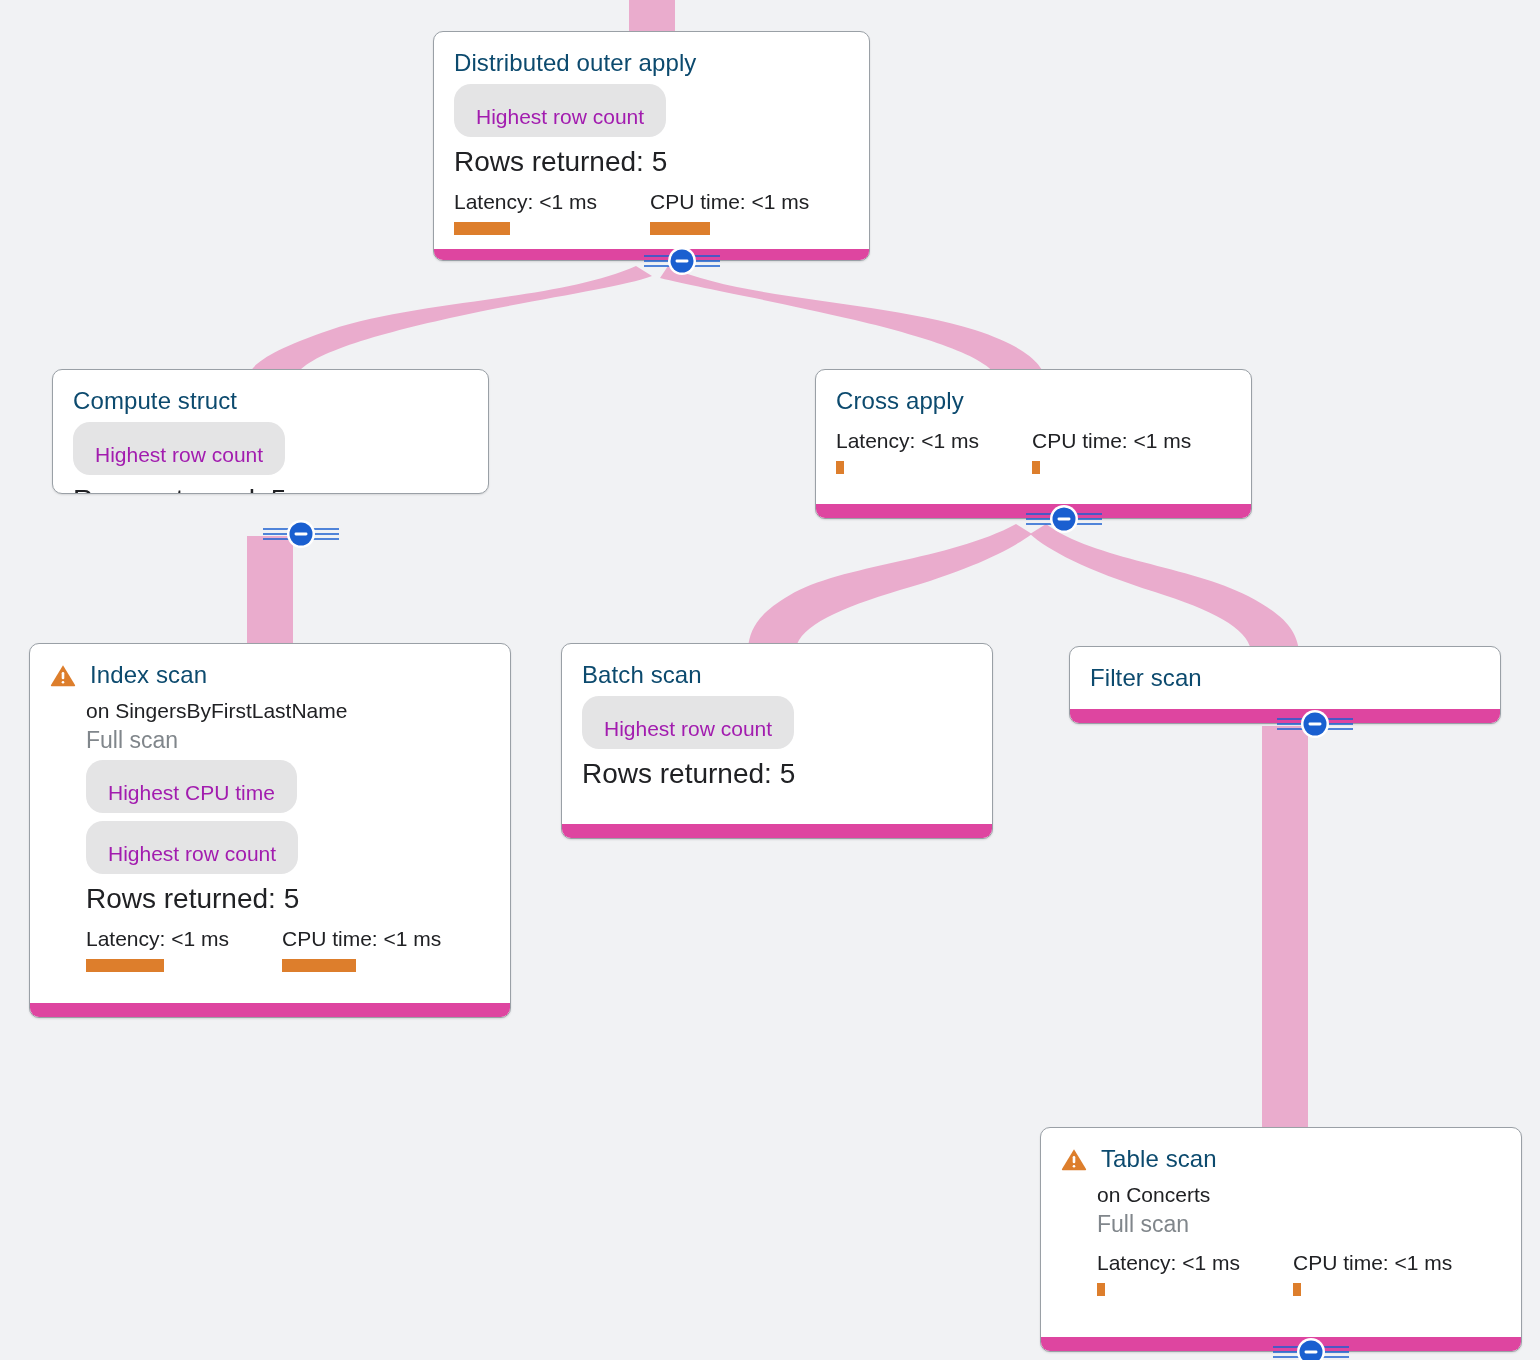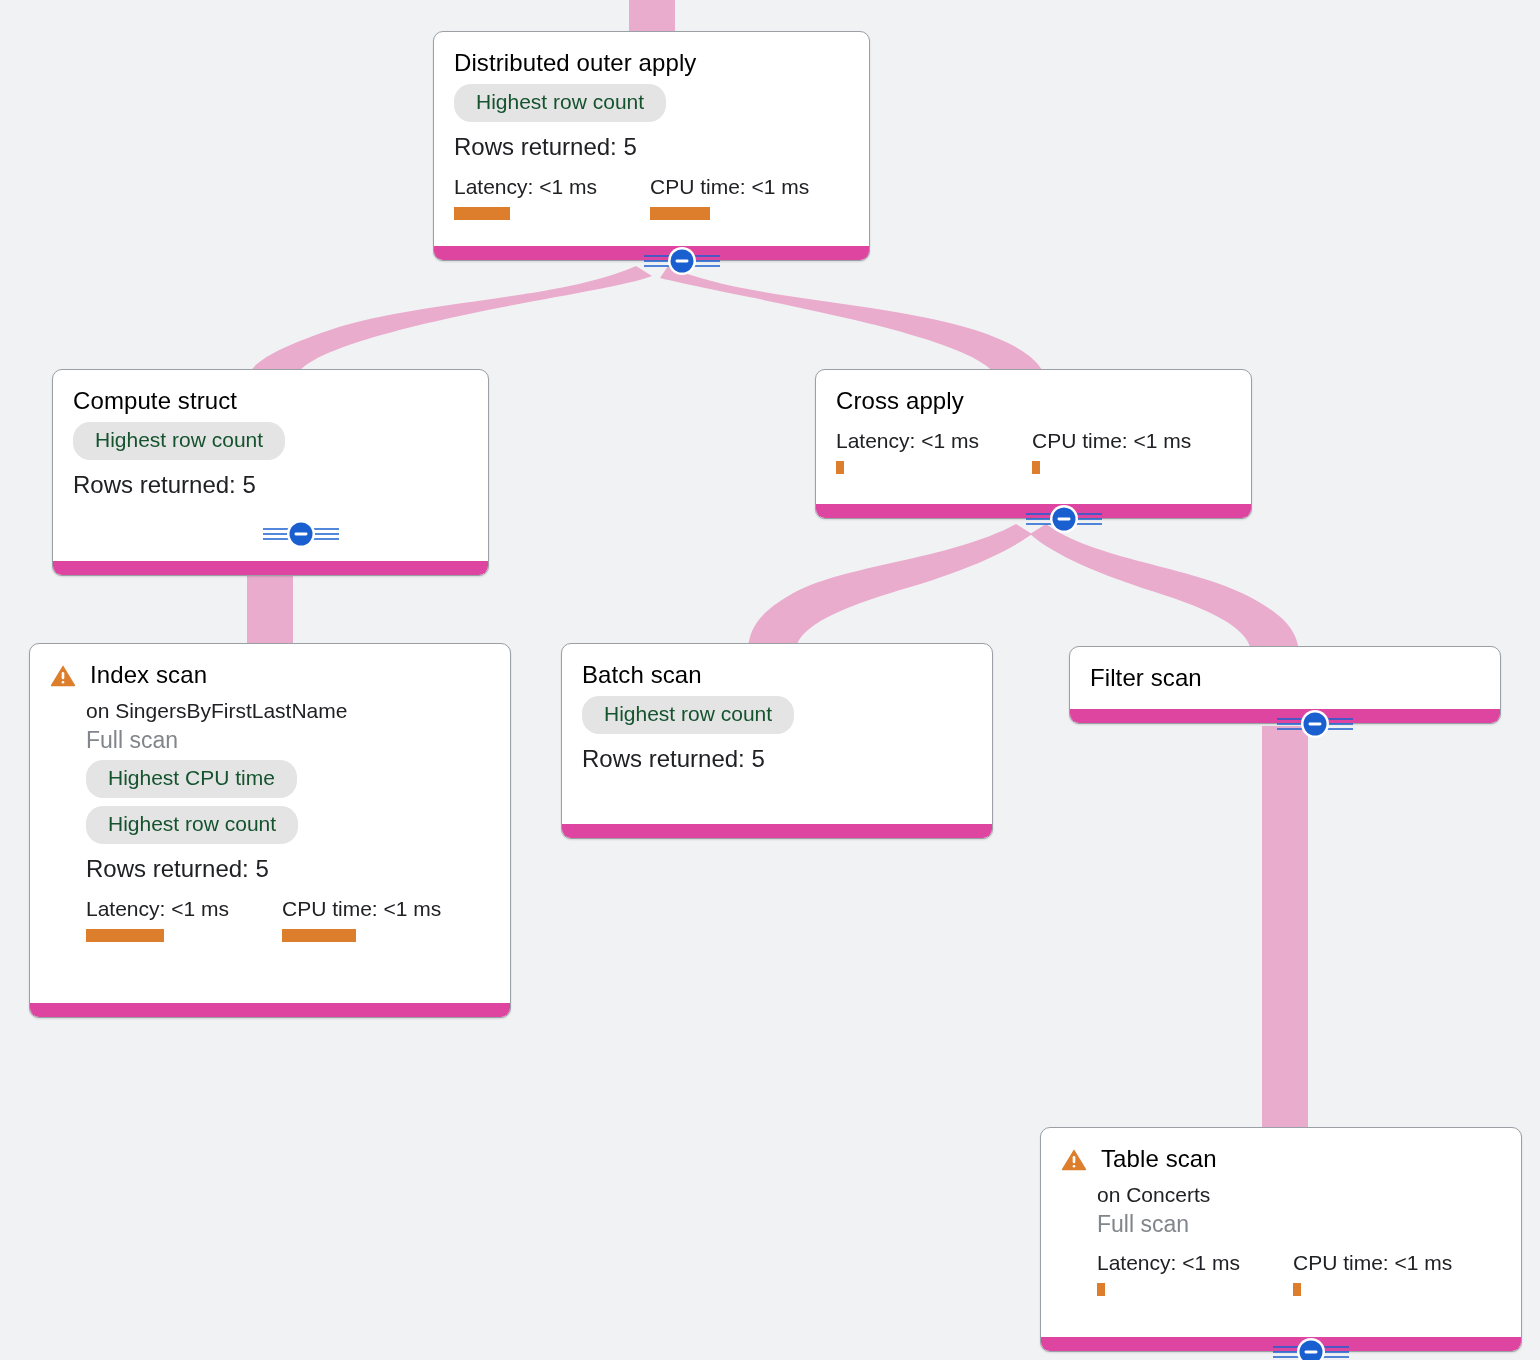--- a/index.html
+++ b/index.html
@@ -41,21 +41,21 @@
   }
   .title-row {
     display: flex;
     align-items: center;
     gap: 14px;
     margin-bottom: 2px;
   }
   .warn-icon { flex: 0 0 auto; display: block; }
   .node-title {
     font-size: 24px;
-    color: #000000;
+    color: #0c4a6e;
     font-weight: 500;
     letter-spacing: 0.1px;
     line-height: 30px;
     white-space: nowrap;
     text-align: right;
   }
   .node-sub {
     font-size: 21px;
     color: #202124;
     line-height: 30px;
@@ -65,31 +65,31 @@
   .node-sub2 {
     font-size: 23px;
     color: #80868b;
     line-height: 28px;
     white-space: nowrap;
   }
   .chips { margin-top: 6px; }
   .chip {
     display: inline-block;
     background: #e4e4e5;
-    color: #14532d;
+    color: #a21caf;
     border-radius: 17px;
     font-size: 21px;
     line-height: 22px;
-    padding: 7px 22px 9px 22px;
+    padding: 22px 22px 9px 22px;
     margin-bottom: 8px;
     white-space: nowrap;
   }
   .chip-row { display: block; }
   .rows-returned {
-    font-size: 24px;
+    font-size: 28px;
     color: #202124;
     line-height: 30px;
     margin-top: 2px;
     white-space: nowrap;
   }
   .metrics {
     display: flex;
     margin-top: 12px;
   }
   .metric { flex: 0 0 auto; }
@@ -170,21 +170,21 @@
               <div class="metric-bar" style="width:56px"></div>
             </div>
             <div class="metric">
               <div class="metric-label">CPU time: &lt;1 ms</div>
               <div class="metric-bar" style="width:60px"></div>
             </div>
           </div>
         </div>
         <div class="node-footer"></div>
       </div>
-      <div class="node" style="left: 52px; top: 369px; width: 437px; height: 207px; gap: 45px;">
+      <div class="node" style="left: 52px; top: 369px; width: 437px; height: 125px; gap: 45px;">
         <div class="node-body">
           <div class="title-row">
             <div class="node-title">Compute struct</div>
           </div>
           <div class="chips">
             <div class="chip-row"><span class="chip">Highest row count</span></div>
           </div>
           <div class="rows-returned">Rows returned: 5</div>
         </div>
         <div class="node-footer"></div>

